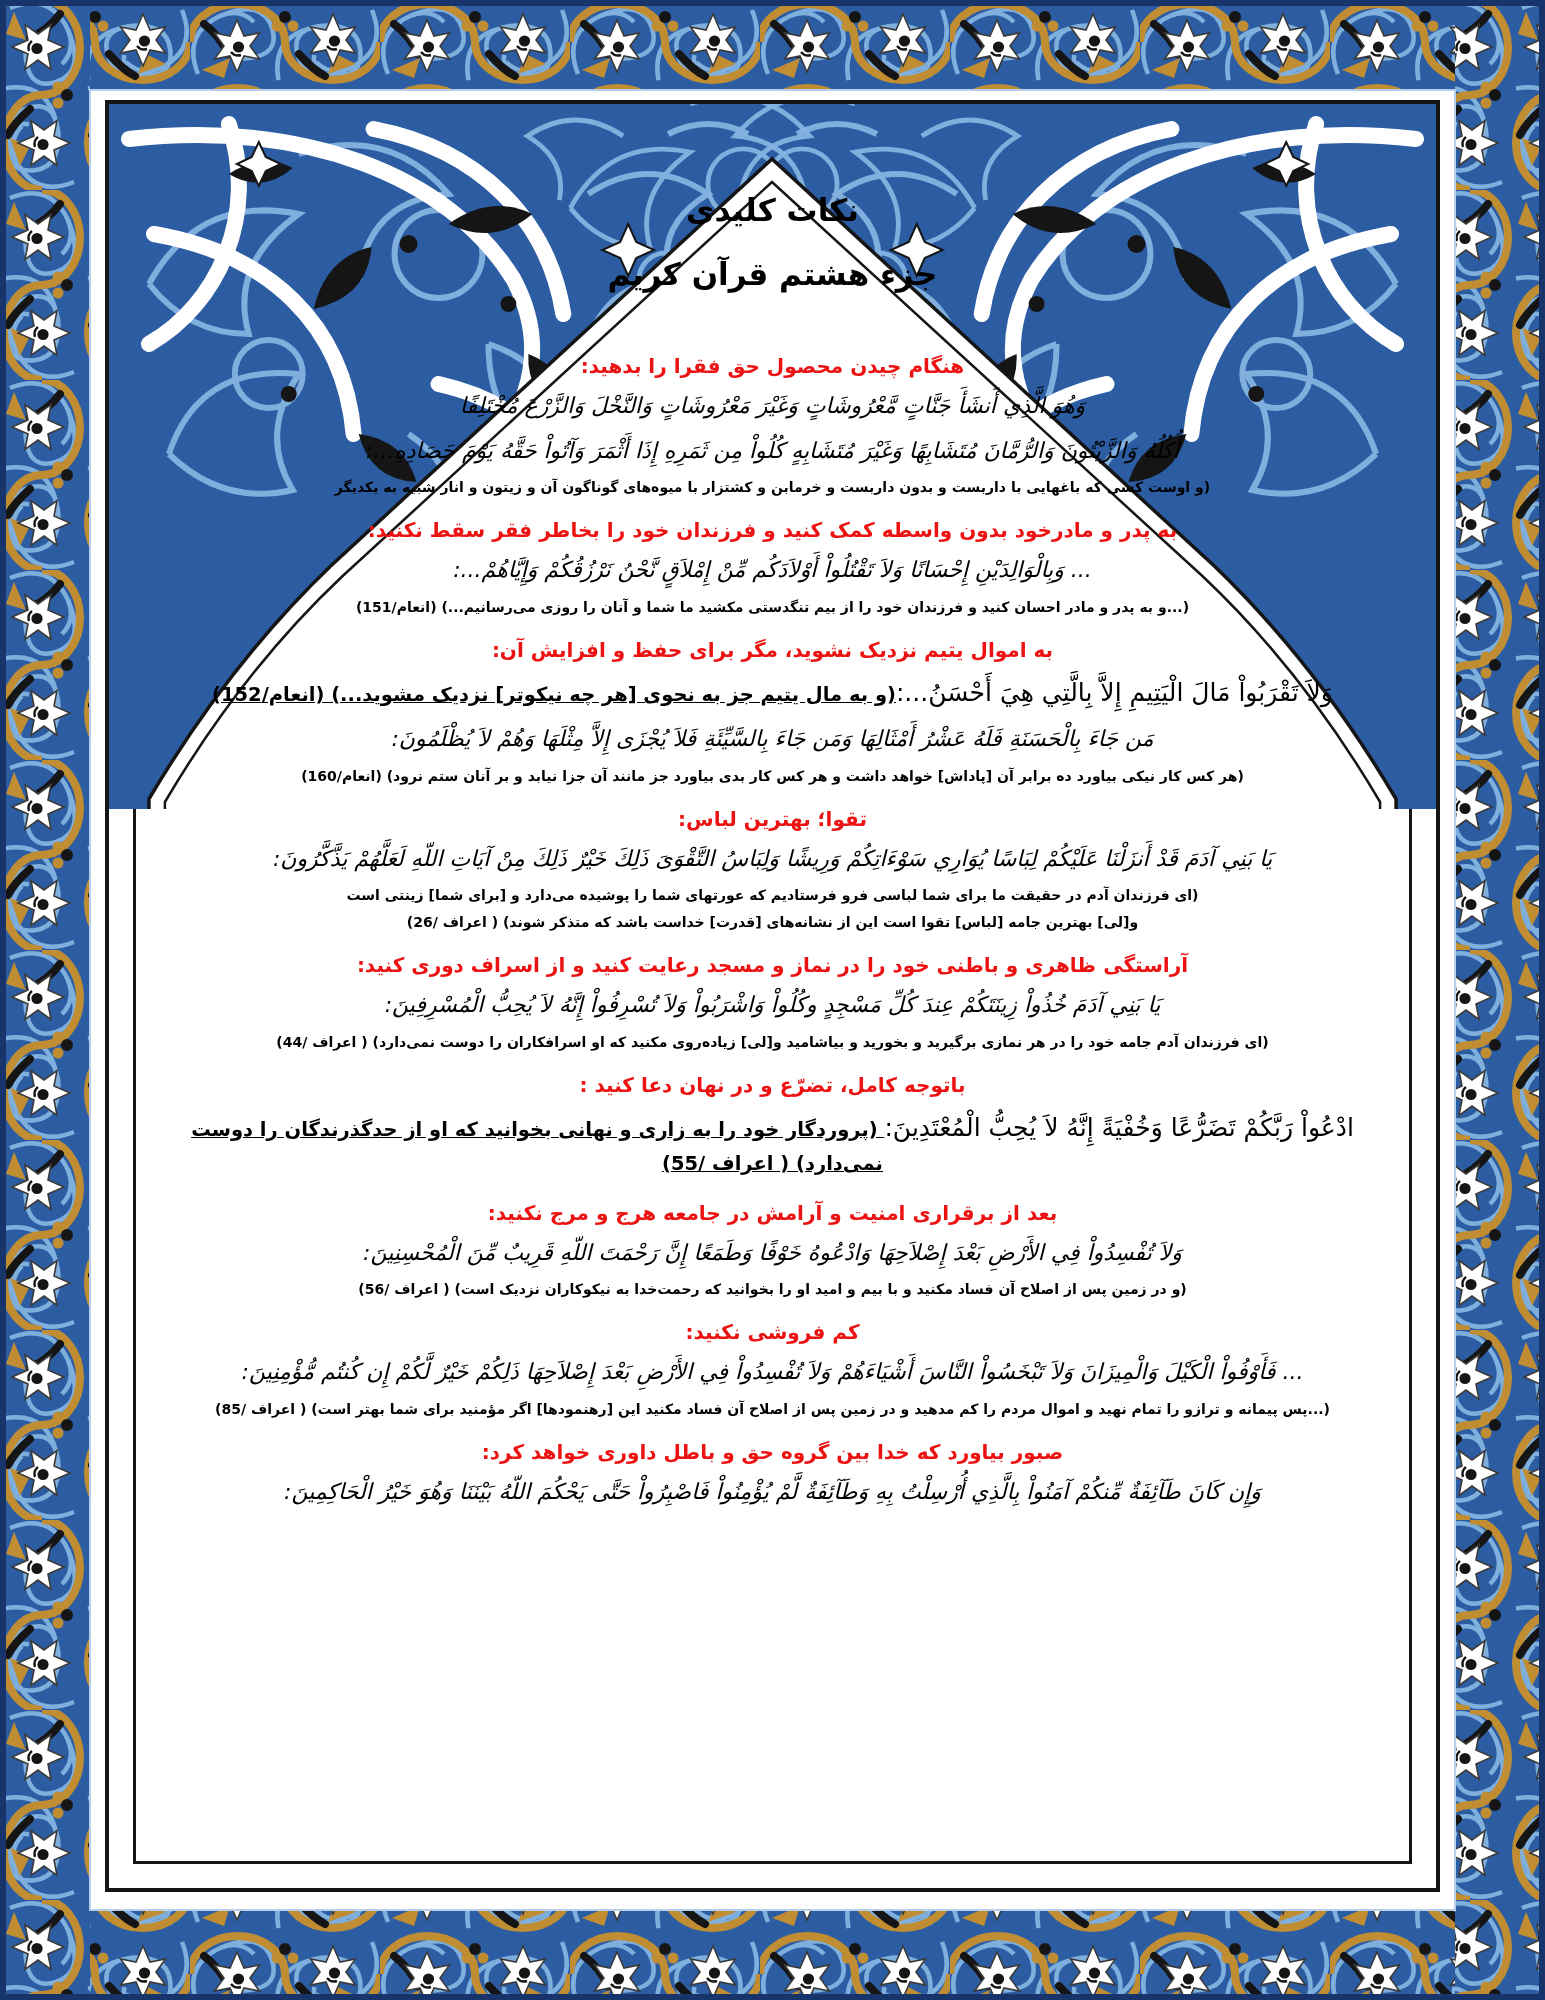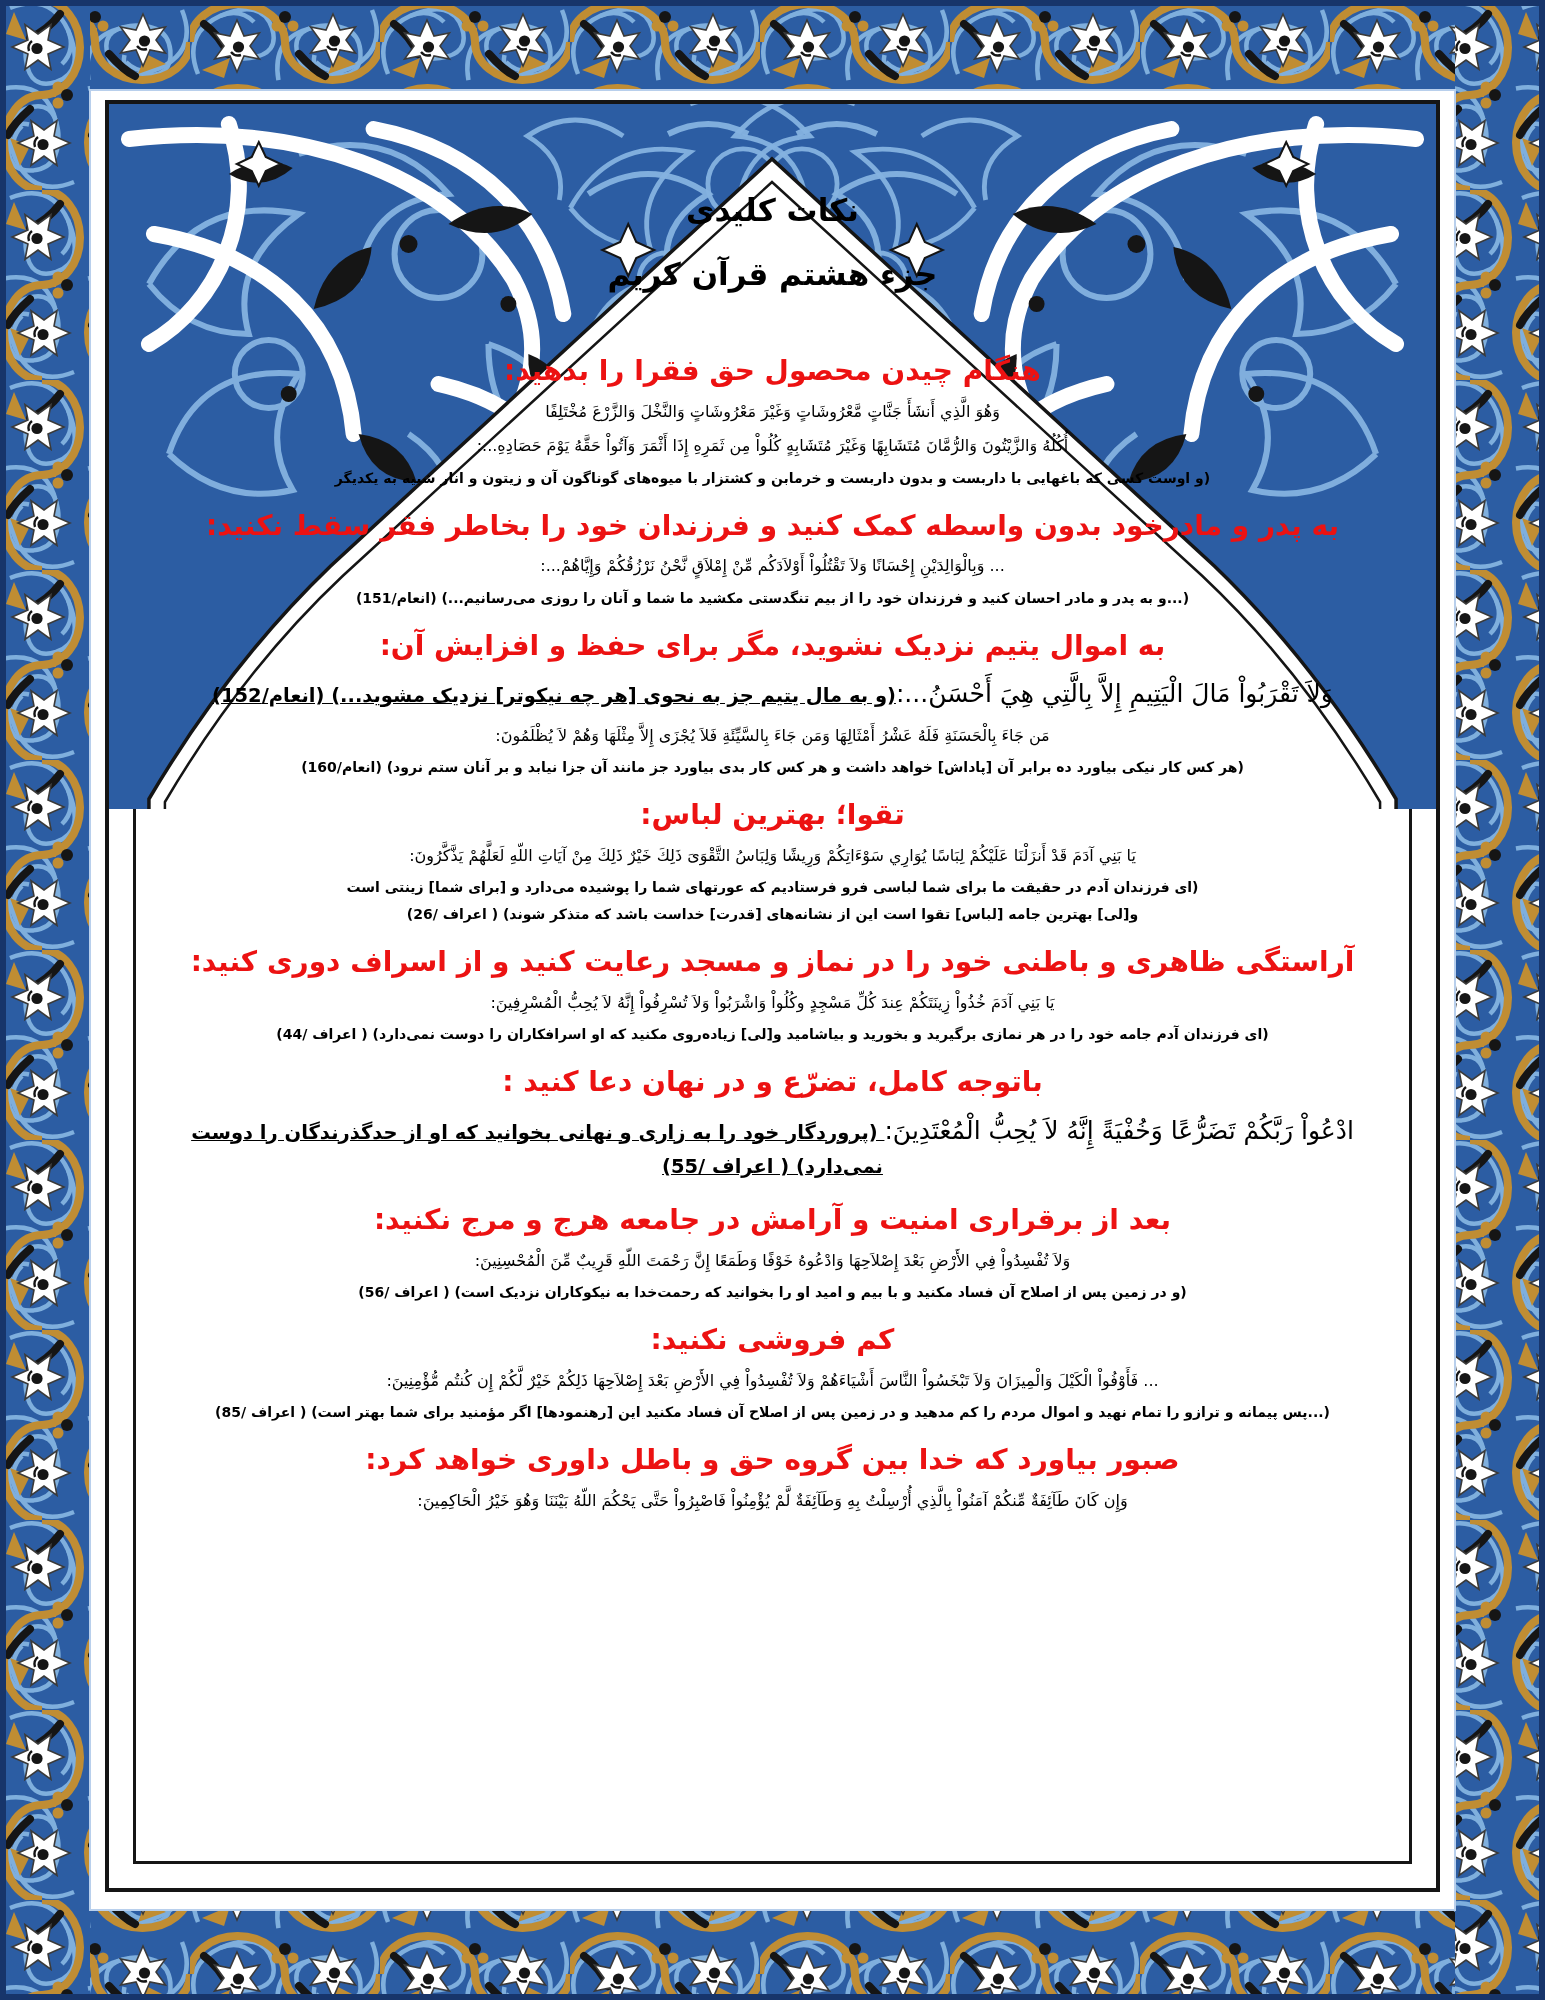--- a/index.html
+++ b/index.html
@@ -35,25 +35,25 @@
     display:flex;flex-direction:column;align-items:center;
     padding-top:88px;direction:rtl;text-align:center;
   }
   .title{
     font-weight:bold;color:#000;font-size:31px;line-height:1.2;
     margin-bottom:27px;letter-spacing:0;
   }
   .sections{width:88%;margin-top:14px;}
   .section{margin-bottom:7px;}
   .s-head{
-    color:var(--red);font-weight:bold;font-size:28px;line-height:1.3;
+    color:var(--red);font-weight:bold;font-size:20px;line-height:1.3;
     margin:19px 0 9px 0;
   }
   .line{color:#000;}
-  .l-arabic{font-size:16px;line-height:1.66;margin:8px 0;}
+  .l-arabic{font-size:22px;line-height:1.66;margin:8px 0;font-style:italic;}
   .l-persian{font-size:14px;font-weight:bold;line-height:1.5;margin:6px 0;}
   .l-mixed{margin:8px 0;line-height:1.66;}
   .seg-arabic{font-size:25px;}
   .seg-persian{font-size:19.5px;font-weight:bold;text-decoration:underline;}
 </style>
 </head>
 <body>
 
 <div class="page">
 

